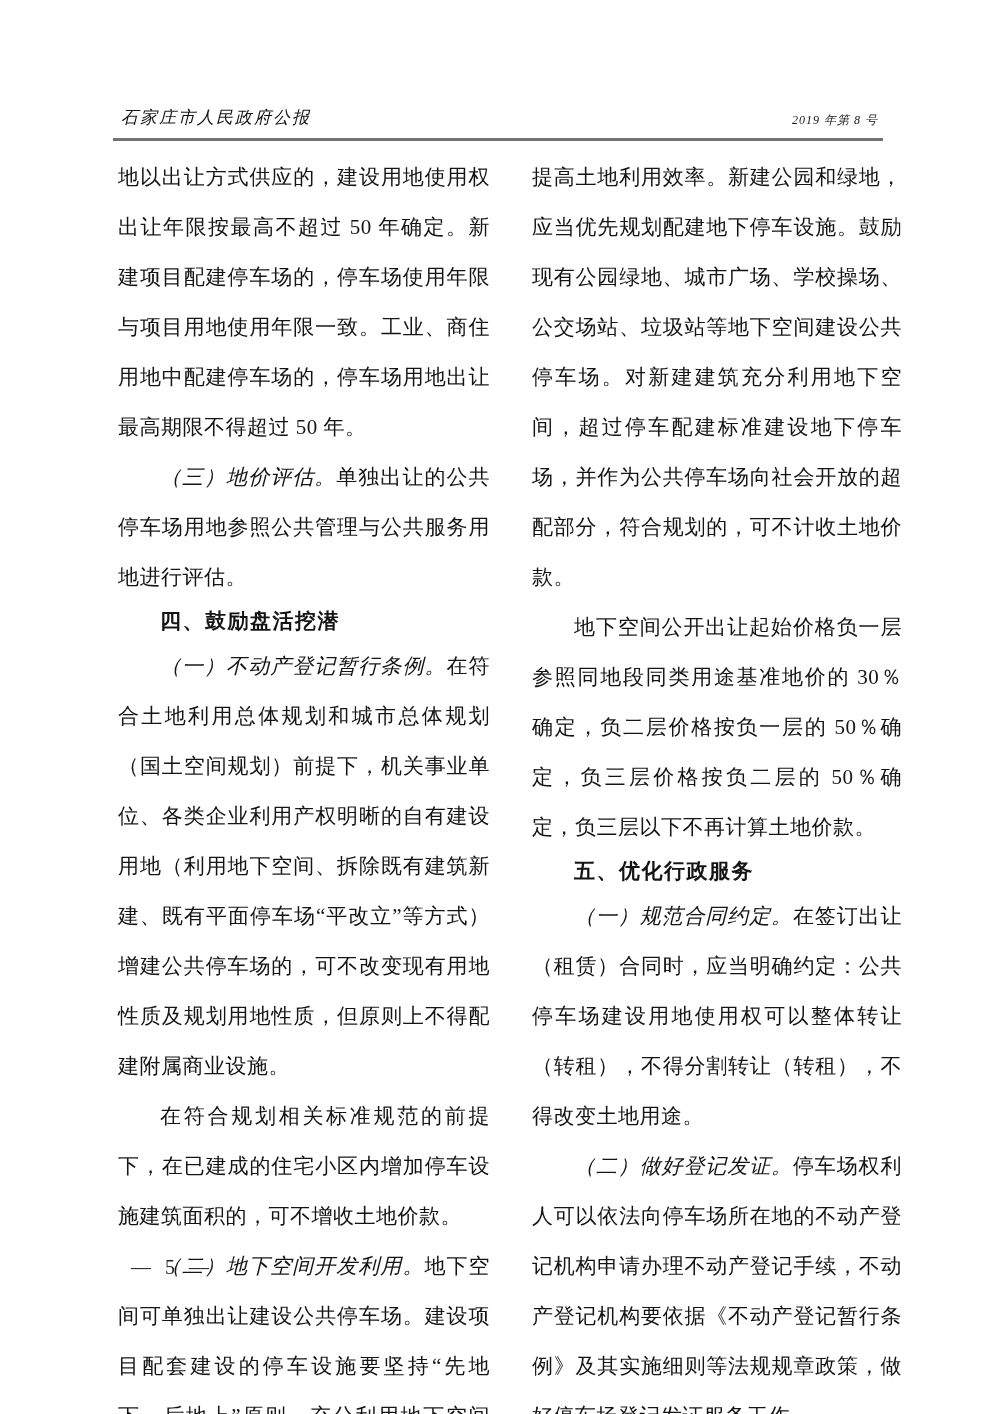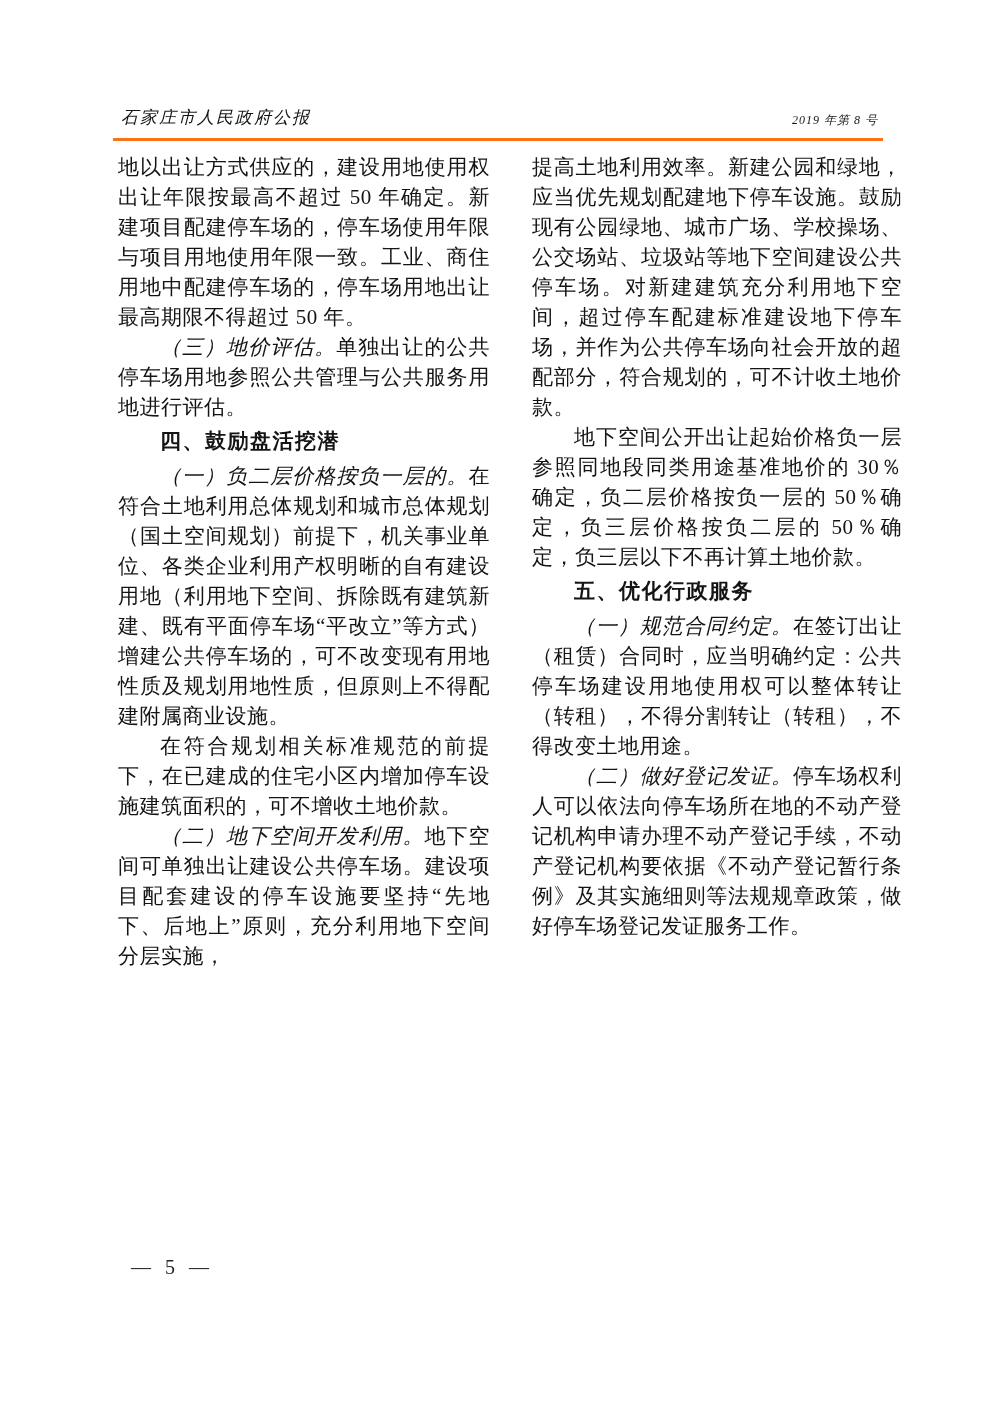--- a/index.html
+++ b/index.html
@@ -17,21 +17,21 @@
   }
   
   .page-header {
     position: absolute;
     left: 113px;
     top: 106px;
     width: 770px;
     display: flex;
     justify-content: space-between;
     align-items: flex-end;
-    border-bottom: 3px solid #f97316;
+    border-bottom: 3px solid #737373;
     padding-bottom: 9px;
     box-sizing: border-box;
   }
   .header-left {
     font-size: 17px;
     font-style: italic;
     letter-spacing: 2px;
     padding-left: 8px;
   }
   .header-right {
@@ -43,21 +43,21 @@
   
   .col {
     position: absolute;
     top: 152px;
   }
   .col-left  { left: 118px; width: 372px; }
   .col-right { left: 532px; width: 370px; }
   .para {
     margin: 0;
     font-size: 21px;
-    line-height: 30px;
+    line-height: 50px;
     text-align: justify;
     text-justify: inter-ideograph;
     letter-spacing: 0.5px;
   }
   .indent { text-indent: 2em; }
   .lead {
     font-style: italic; 
   }
   .heading {
     margin: 0;
@@ -90,21 +90,21 @@
 </div>
 
 <div class="col col-left">
 
   <p class="para"><span>地以出让方式供应的，建设用地使用权出让年限按最高不超过 50 年确定。新建项目配建停车场的，停车场使用年限与项目用地使用年限一致。工业、商住用地中配建停车场的，停车场用地出让最高期限不得超过 50 年。</span></p>
 
   <p class="para indent"><span class="lead">（三）地价评估。</span><span>单独出让的公共停车场用地参照公共管理与公共服务用地进行评估。</span></p>
 
   <p class="heading"><span>四、鼓励盘活挖潜</span></p>
 
-  <p class="para indent"><span class="lead">（一）负二层价格按负一层的。</span><span>在符合土地利用总体规划和城市总体规划（国土空间规划）前提下，机关事业单位、各类企业利用产权明晰的自有建设用地（利用地下空间、拆除既有建筑新建、既有平面停车场“平改立”等方式）增建公共停车场的，可不改变现有用地性质及规划用地性质，但原则上不得配建附属商业设施。</span></p>
+  <p class="para indent"><span class="lead">（一）不动产登记暂行条例。</span><span>在符合土地利用总体规划和城市总体规划（国土空间规划）前提下，机关事业单位、各类企业利用产权明晰的自有建设用地（利用地下空间、拆除既有建筑新建、既有平面停车场“平改立”等方式）增建公共停车场的，可不改变现有用地性质及规划用地性质，但原则上不得配建附属商业设施。</span></p>
 
   <p class="para indent"><span>在符合规划相关标准规范的前提下，在已建成的住宅小区内增加停车设施建筑面积的，可不增收土地价款。</span></p>
 
   <p class="para indent"><span class="lead">（二）地下空间开发利用。</span><span>地下空间可单独出让建设公共停车场。建设项目配套建设的停车设施要坚持“先地下、后地上”原则，充分利用地下空间分层实施，</span></p>
 
 </div>
 
 <div class="col col-right">
 
   <p class="para"><span>提高土地利用效率。新建公园和绿地，应当优先规划配建地下停车设施。鼓励现有公园绿地、城市广场、学校操场、公交场站、垃圾站等地下空间建设公共停车场。对新建建筑充分利用地下空间，超过停车配建标准建设地下停车场，并作为公共停车场向社会开放的超配部分，符合规划的，可不计收土地价款。</span></p>

